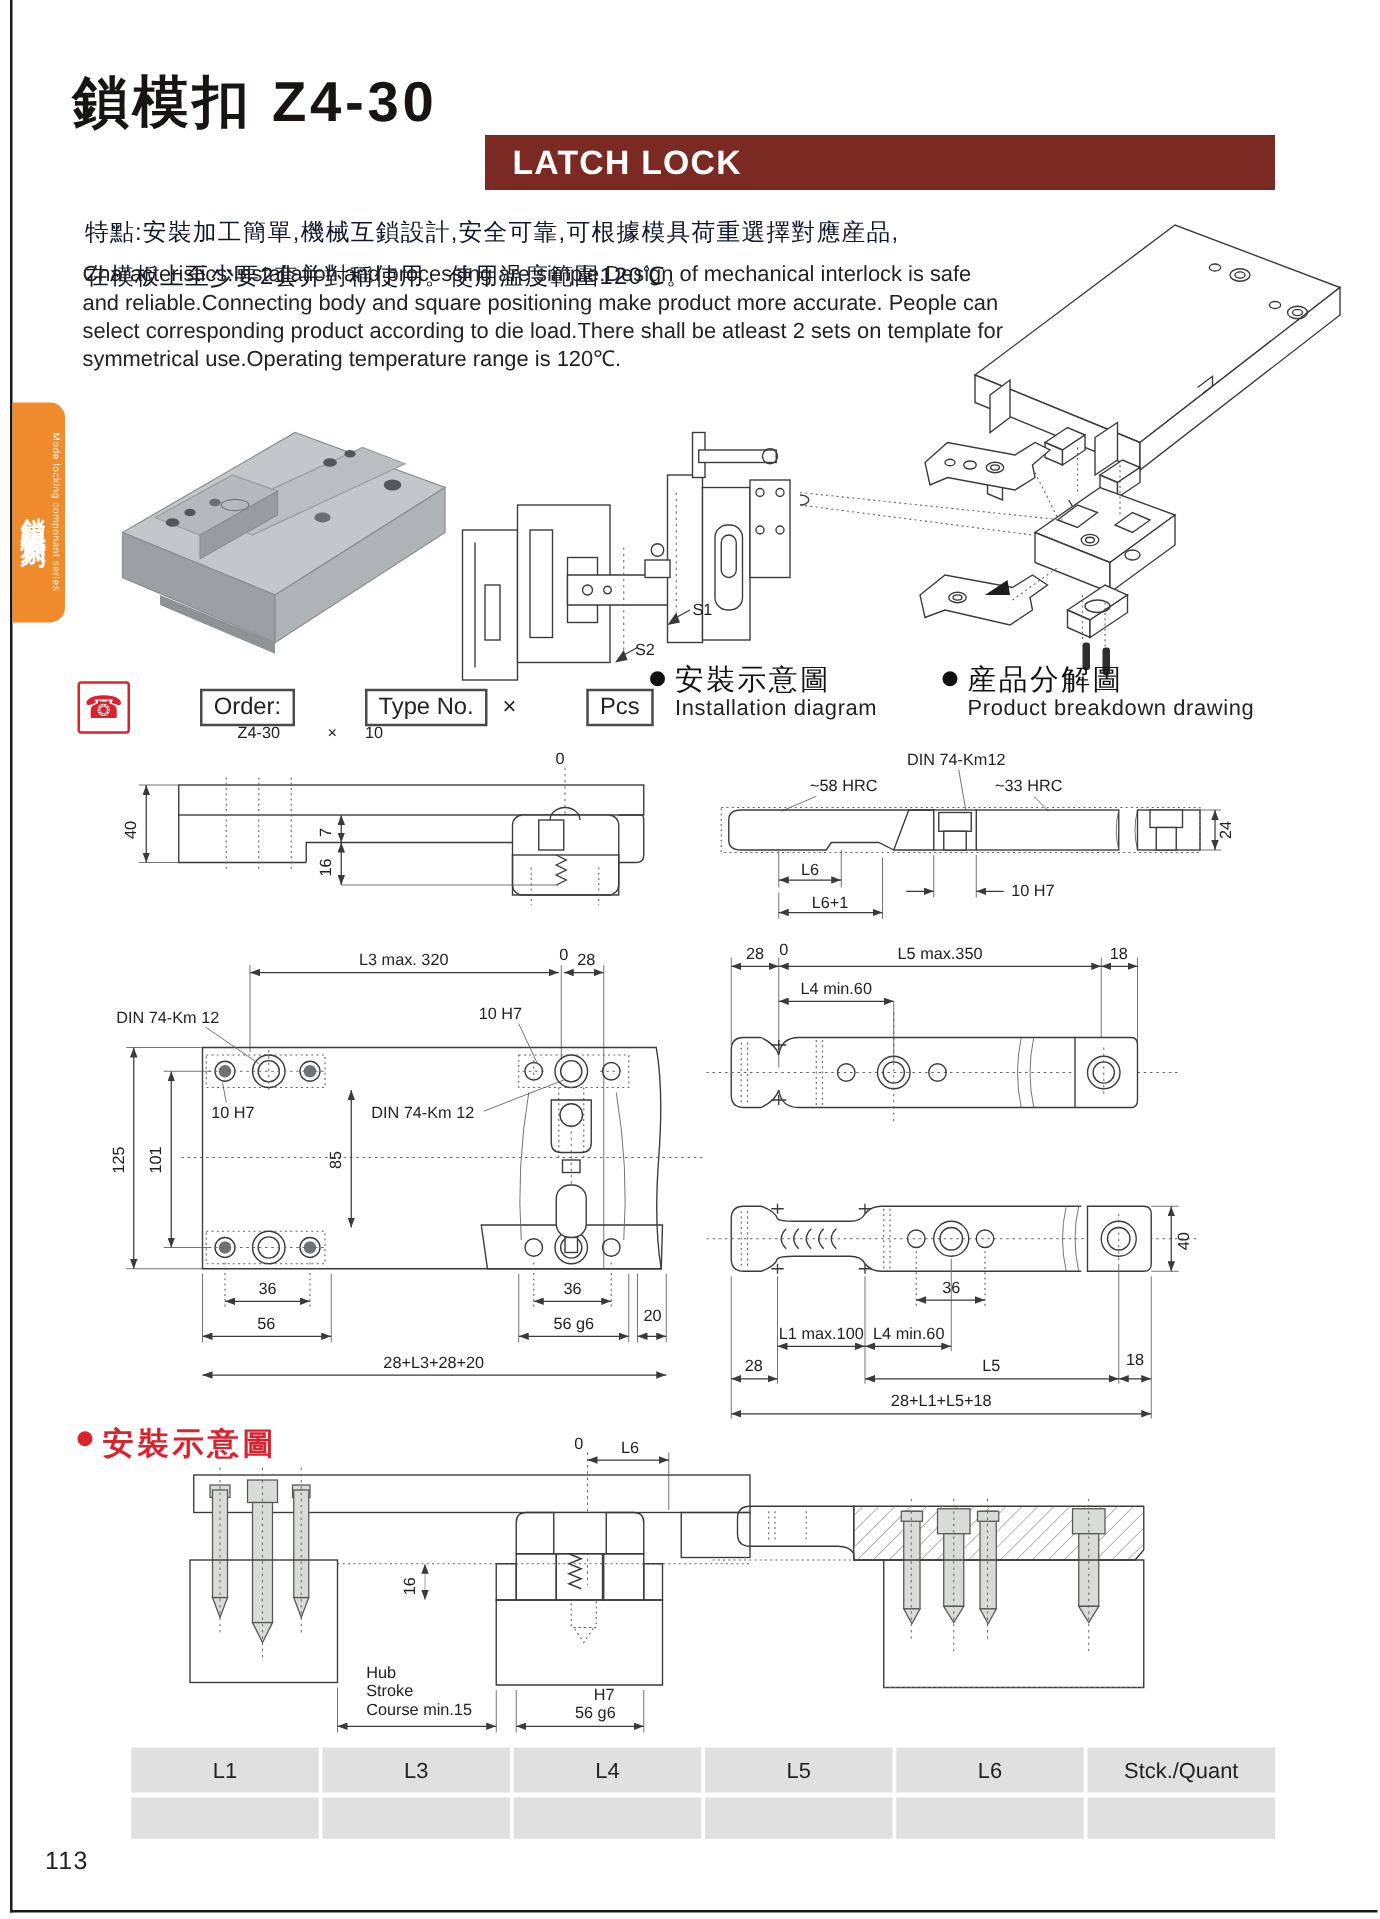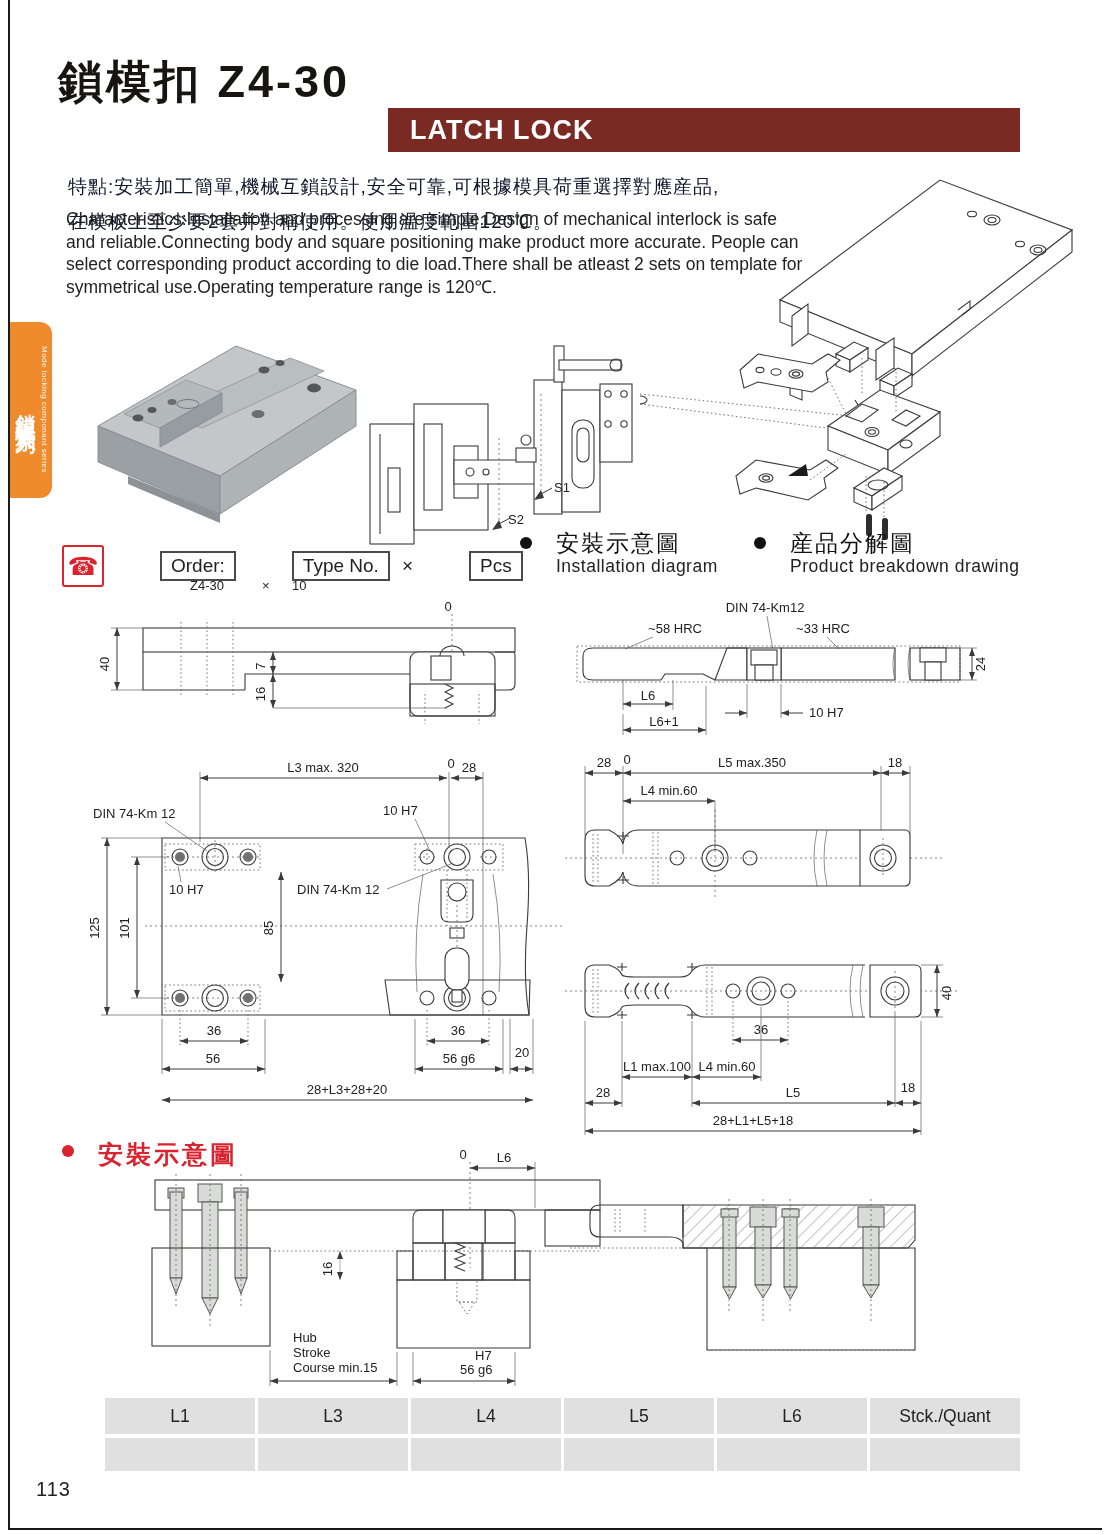--- a/index.html
+++ b/index.html
@@ -10,21 +10,21 @@
   .abs{position:absolute;}
   .title{left:58px;top:52px;font-size:45px;font-weight:900;letter-spacing:3px;color:#171413;}
   .banner{left:388px;top:60px;width:632px;height:44px;line-height:44px;color:#fff;
           font-size:27px;font-weight:bold;letter-spacing:1px;padding-left:22px;box-sizing:border-box;margin-top:48px;}
   .featzh{left:68px;top:146px;font-size:19px;line-height:35px;color:#0f172a;letter-spacing:1px;margin-top:23px;}
   .featen{left:66px;top:208px;width:740px;font-size:17.5px;line-height:22.5px;color:#222;}
   .tab{left:10px;top:322px;width:42px;height:176px;border-radius:0 12px 12px 0;
        display:flex;flex-direction:row;justify-content:center;align-items:center;}
   .tab .zh{writing-mode:vertical-rl;font-size:20px;color:#fff;letter-spacing:4px;font-weight:bold;}
   .tab .en{writing-mode:vertical-rl;font-size:8px;color:#fff;opacity:.95;letter-spacing:.5px;}
-  .cap{display:flex;align-items:flex-start;gap:24px;}
+  .cap{display:flex;align-items:flex-start;gap:8px;}
   .bullet{width:12px;height:12px;border-radius:50%;background:#111;margin-top:7px;flex:none;}
   .bullet.red{background:#d9232e;}
   .capzh{font-size:23px;color:#111;letter-spacing:2px;line-height:26px;}
   .capen{font-size:17.5px;color:#222;letter-spacing:.5px;text-align:center;}
   .redcap{font-size:25px;color:#d9232e;letter-spacing:3px;font-weight:bold;}
   .orderrow{left:62px;top:545px;display:flex;align-items:center;gap:12px;}
   .phonebox{width:38px;height:38px;border:2.5px solid #d9232e;border-radius:3px;
             display:flex;align-items:center;justify-content:center;font-size:25px;color:#d9232e;}
   .obox{border:2px solid #4a4a4a;font-size:19px;padding:2px 9px;color:#222;margin-left:44px;}
   .otext{font-size:19px;color:#222;}

